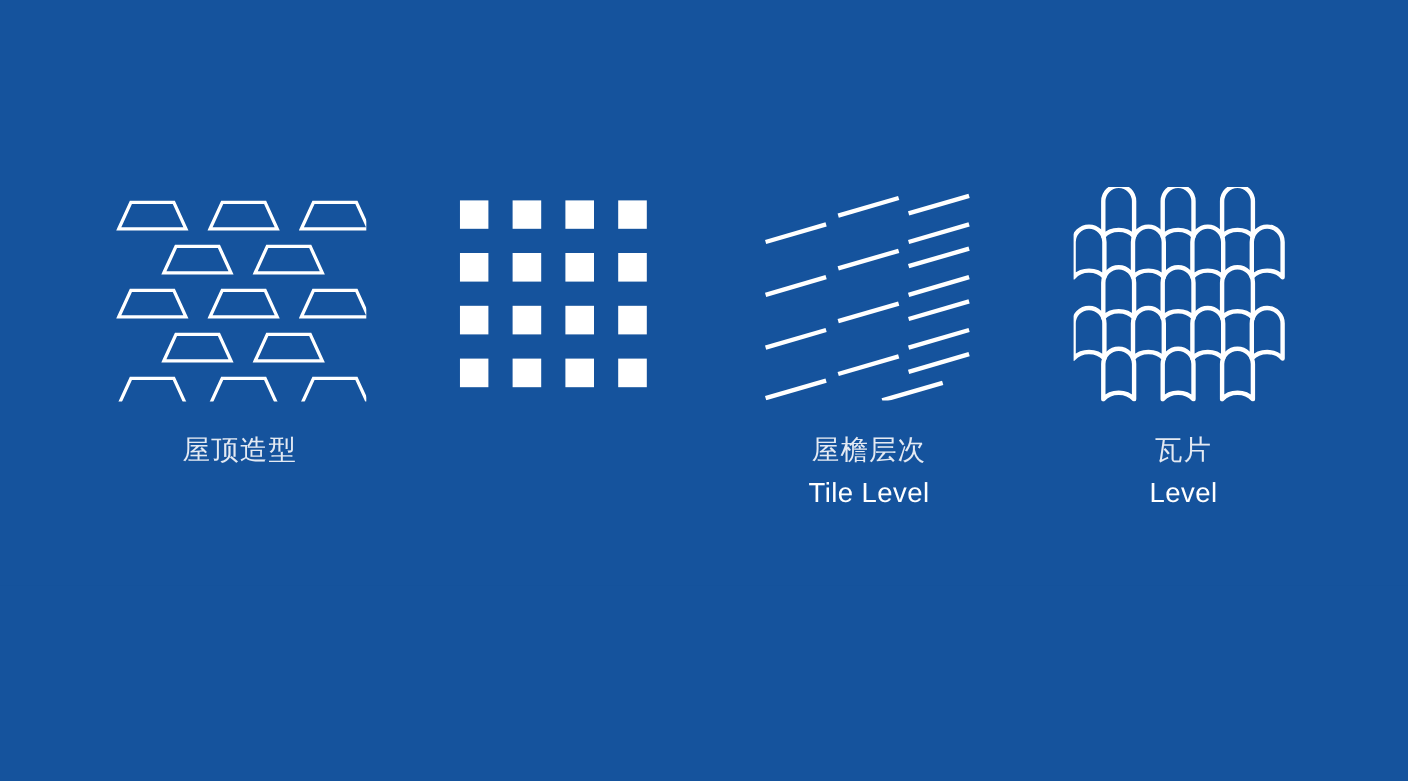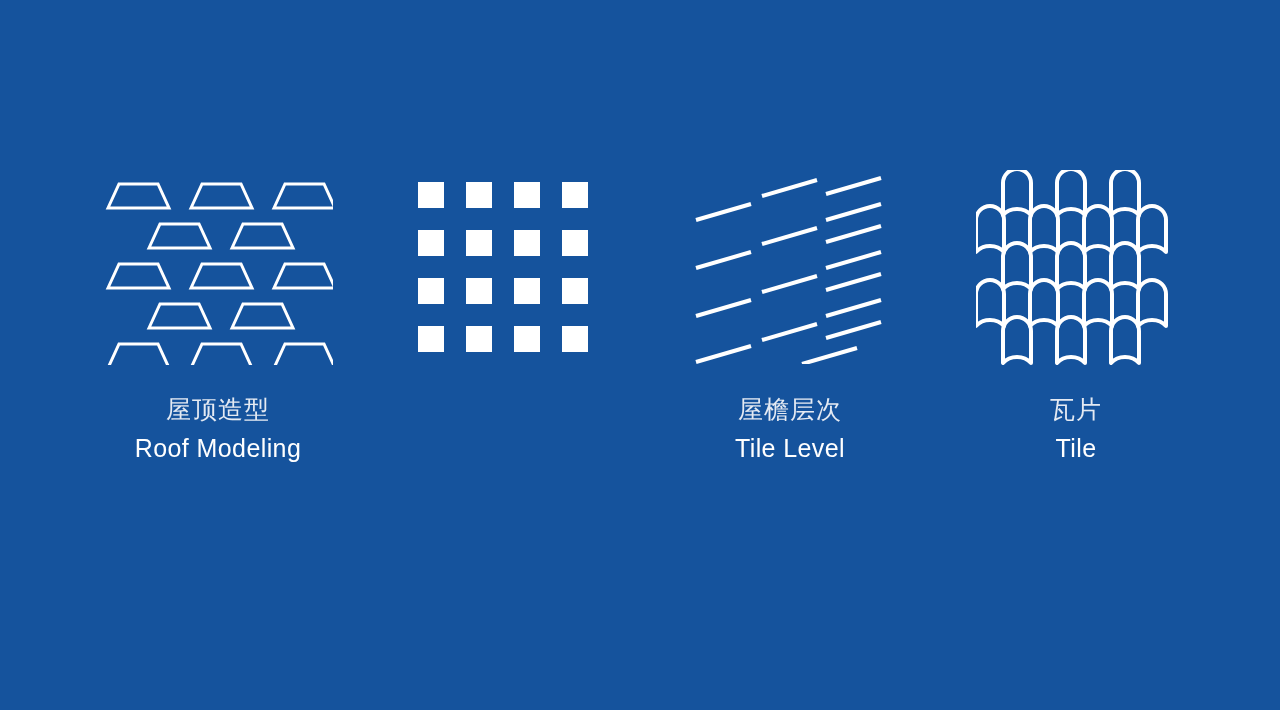--- a/index.html
+++ b/index.html
@@ -100,21 +100,20 @@
             <path d="M 129 158 L 140 134 L 179 134 L 190 158 Z"></path>
 
             <path d="M 5 198 L 16 174 L 55 174 L 66 198 Z"></path>
             <path d="M 88 198 L 99 174 L 138 174 L 149 198 Z"></path>
             <path d="M 171 198 L 182 174 L 221 174 L 232 198 Z"></path>
           </g>
         </svg>
       </div>
       <div class="labels">
         <span class="label-cn" style="color: rgb(228, 234, 243);">屋顶造型</span>
-        <span class="label-en" style="color: rgb(255, 255, 255);">Roof Modeling</span>
       </div>
     </div>
 
     <div class="item item-2">
       <div class="icon-area">
         <svg class="icon-svg" width="172" height="172" viewBox="0 0 172 172">
           <g fill="#FFFFFF">
             <rect x="0" y="0" width="26" height="26"></rect>
             <rect x="48" y="0" width="26" height="26"></rect>
             <rect x="96" y="0" width="26" height="26"></rect>
@@ -210,18 +209,18 @@
             <use href="#tileShape" x="162" y="111"></use>
 
             <use href="#tileShape" x="27" y="148"></use>
             <use href="#tileShape" x="81" y="148"></use>
             <use href="#tileShape" x="135" y="148"></use>
           </g>
         </svg>
       </div>
       <div class="labels">
         <span class="label-cn" style="color: rgb(228, 234, 243);">瓦片</span>
-        <span class="label-en" style="color: rgb(255, 255, 255);">Tile</span>
+        <span class="label-en" style="color: rgb(255, 255, 255);">Level</span>
       </div>
     </div>
 
   </div>
 </div>
 
 </body></html>

